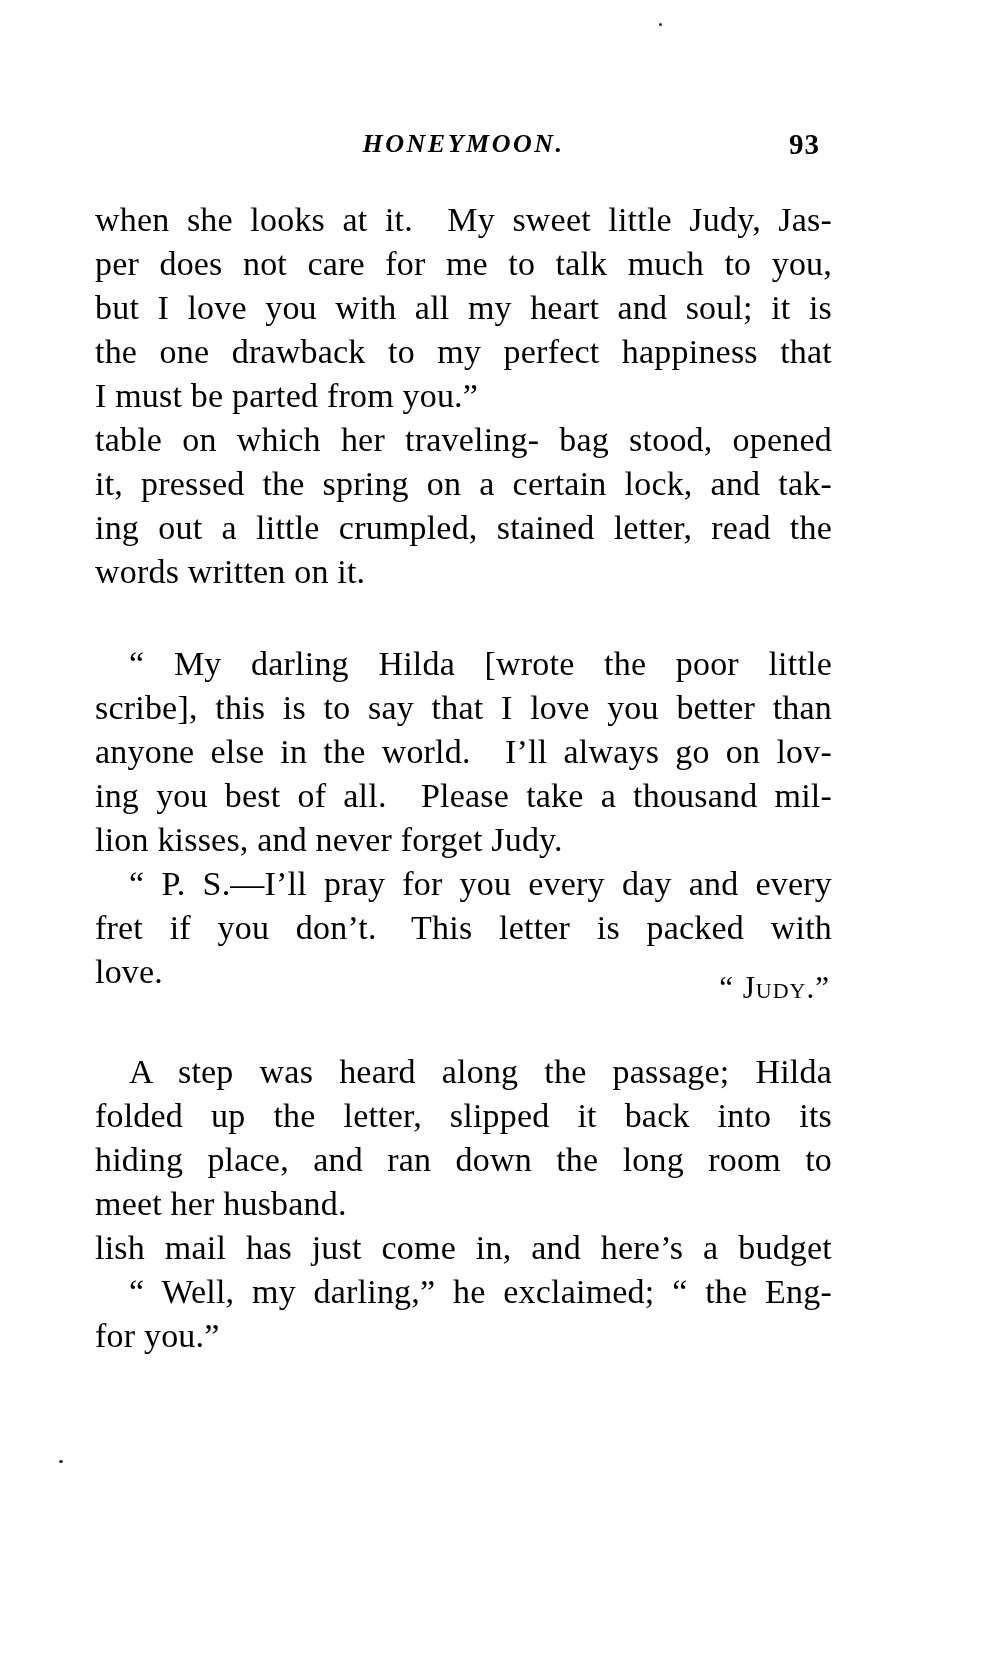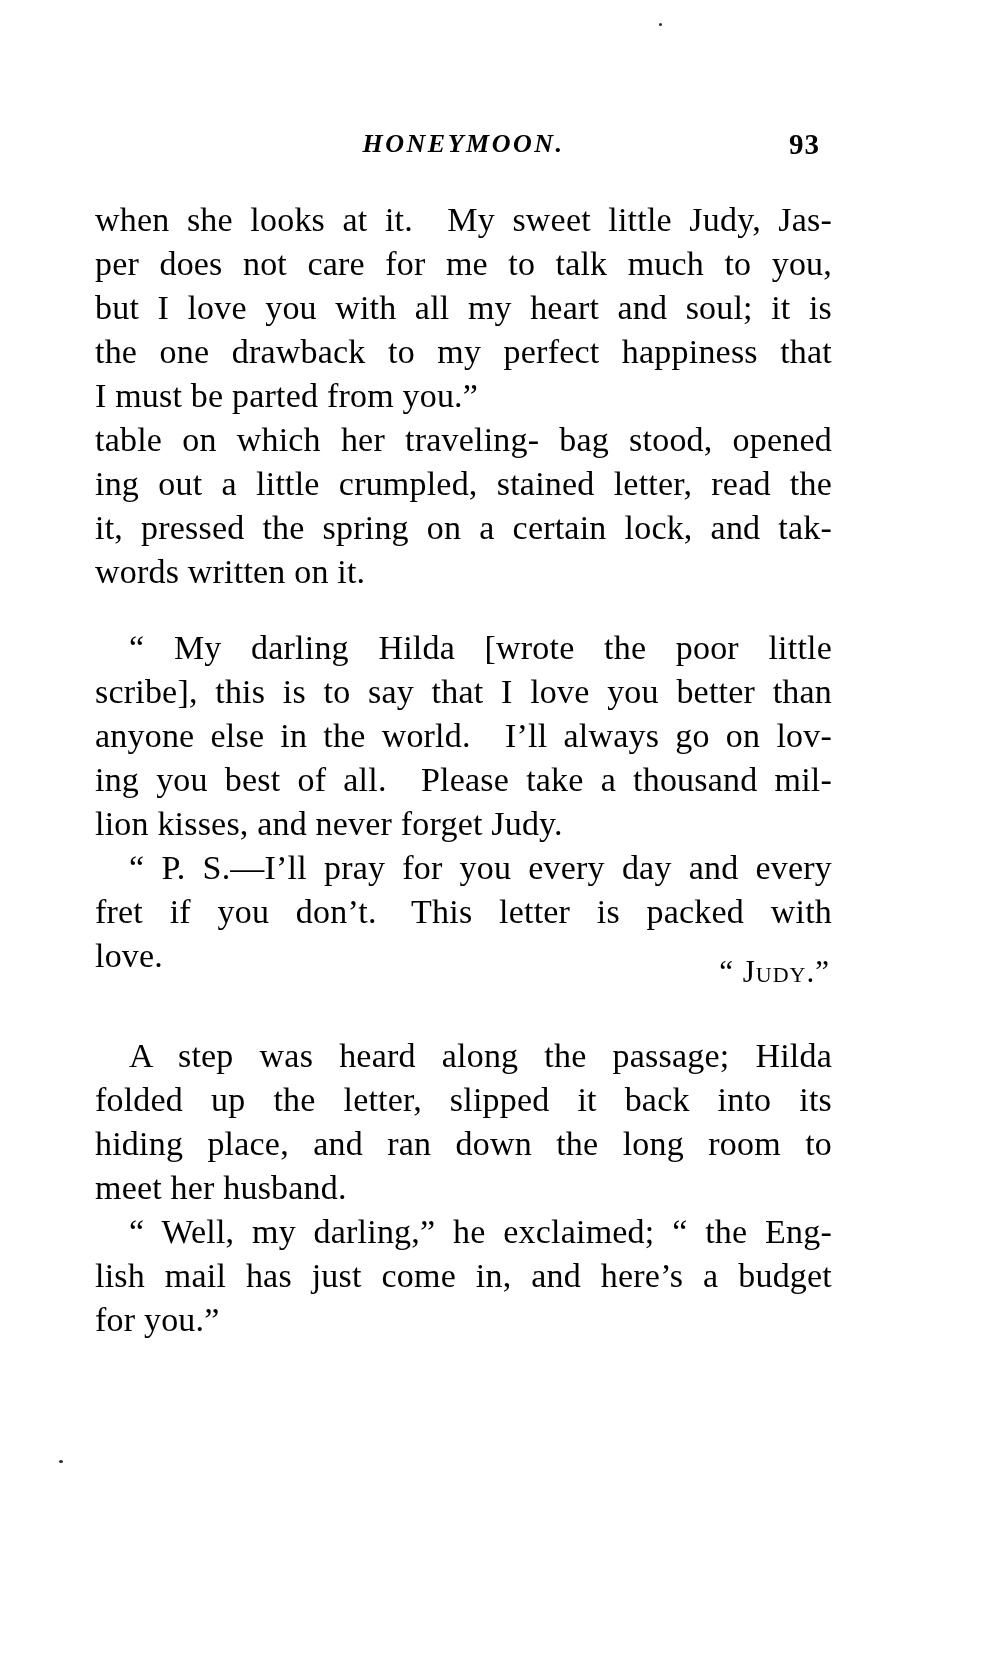--- a/index.html
+++ b/index.html
@@ -44,21 +44,21 @@
     letter-spacing: 1px;
     line-height: 32px;
   }
   .text-block {
     position: absolute;
     left: 95px;
     top: 198px;
     width: 737px;
   }
   .paragraph { margin: 0; }
-  .paragraph.gap-before-letter { margin-top: 32px; font-family: Liberation Serif, serif; }
+  .paragraph.gap-before-letter { margin-top: 48px; font-family: Liberation Serif, serif; }
   .paragraph.gap-before-body { margin-top: 40px; }
   .line {
     height: 44px;
     line-height: 44px;
     font-size: 34px;
     letter-spacing: 0.2px;
   }
   .line.just {
     text-align: justify;
     text-align-last: justify;
@@ -98,22 +98,22 @@
   <main class="text-block">
       <div class="paragraph">
         <div class="line just">when she looks at it.  My sweet little Judy, Jas-</div>
         <div class="line just">per does not care for me to talk much to you,</div>
         <div class="line just">but I love you with all my heart and soul; it is</div>
         <div class="line just">the one drawback to my perfect happiness that</div>
         <div class="line">I must be parted from you.”</div>
       </div>
       <div class="paragraph">
         <div class="line just">table on which her traveling- bag stood, opened</div>
+        <div class="line just">it, pressed the spring on a certain lock, and tak-</div>
         <div class="line just">ing out a little crumpled, stained letter, read the</div>
-        <div class="line just">it, pressed the spring on a certain lock, and tak-</div>
         <div class="line">words written on it.</div>
       </div>
       <div class="paragraph gap-before-letter">
         <div class="line just indent">“ My darling Hilda [wrote the poor little</div>
         <div class="line just">scribe], this is to say that I love you better than</div>
         <div class="line just">anyone else in the world.  I’ll always go on lov-</div>
         <div class="line just">ing you best of all.  Please take a thousand mil-</div>
         <div class="line">lion kisses, and never forget Judy.</div>
       </div>
       <div class="paragraph">
@@ -122,22 +122,22 @@
         <div class="line">love.</div>
       </div>
       <div class="signature">“ Judy.”</div>
       <div class="paragraph gap-before-body">
         <div class="line just indent">A step was heard along the passage; Hilda</div>
         <div class="line just">folded up the letter, slipped it back into its</div>
         <div class="line just">hiding place, and ran down the long room to</div>
         <div class="line">meet her husband.</div>
       </div>
       <div class="paragraph">
+        <div class="line just">lish mail has just come in, and here’s a budget</div>
         <div class="line just indent">“ Well, my darling,” he exclaimed; “ the Eng-</div>
-        <div class="line just">lish mail has just come in, and here’s a budget</div>
         <div class="line">for you.”</div>
       </div>
     </main>
 
   <div class="speck" id="speck-top"></div>
   <div class="speck" id="speck-midline"></div>
   <div class="speck" id="speck-bottom"></div>
 
 </div>
 

